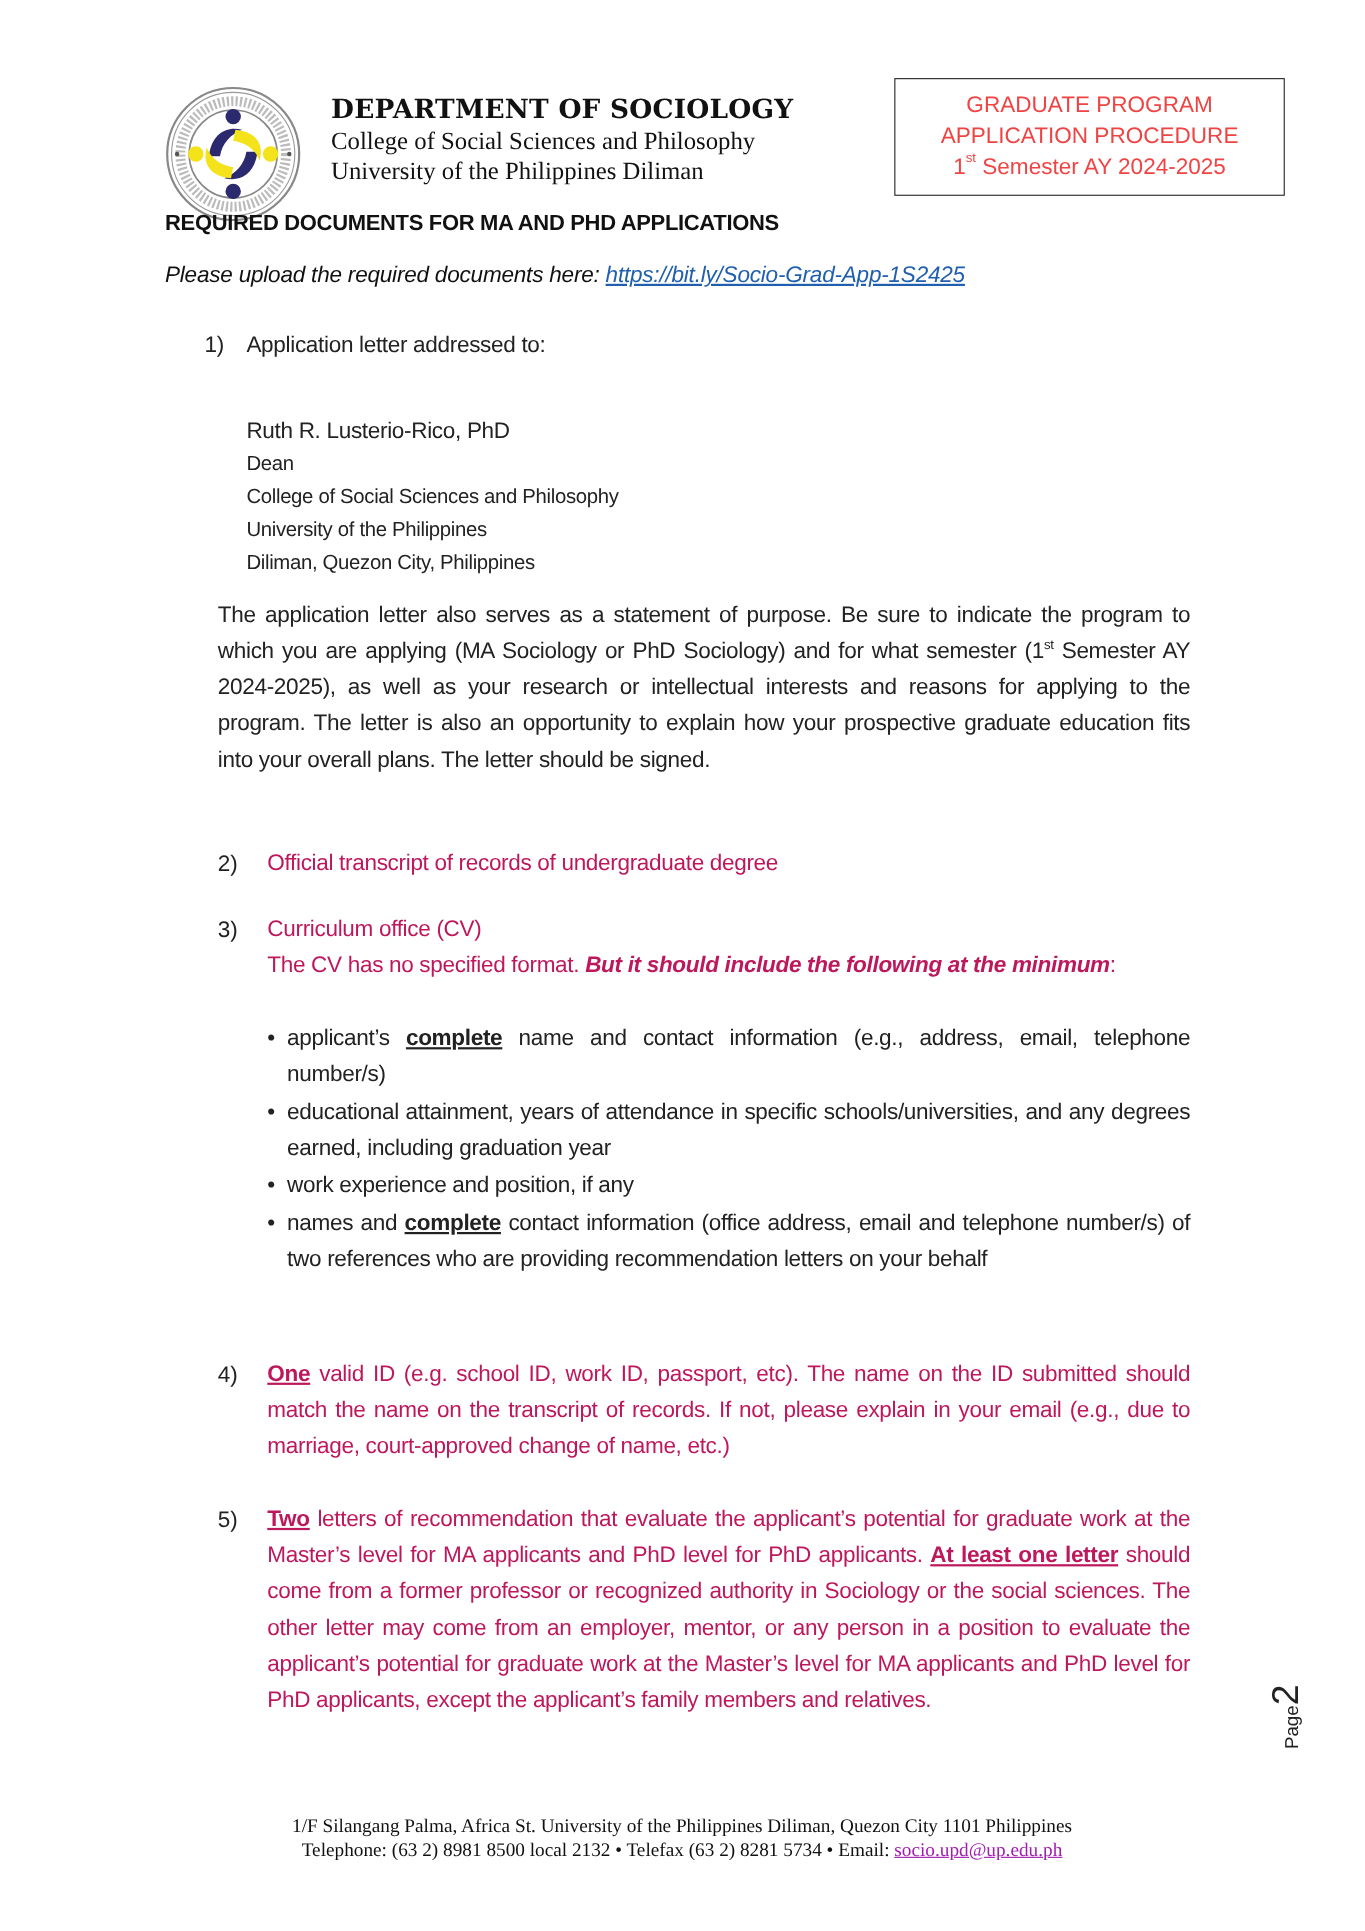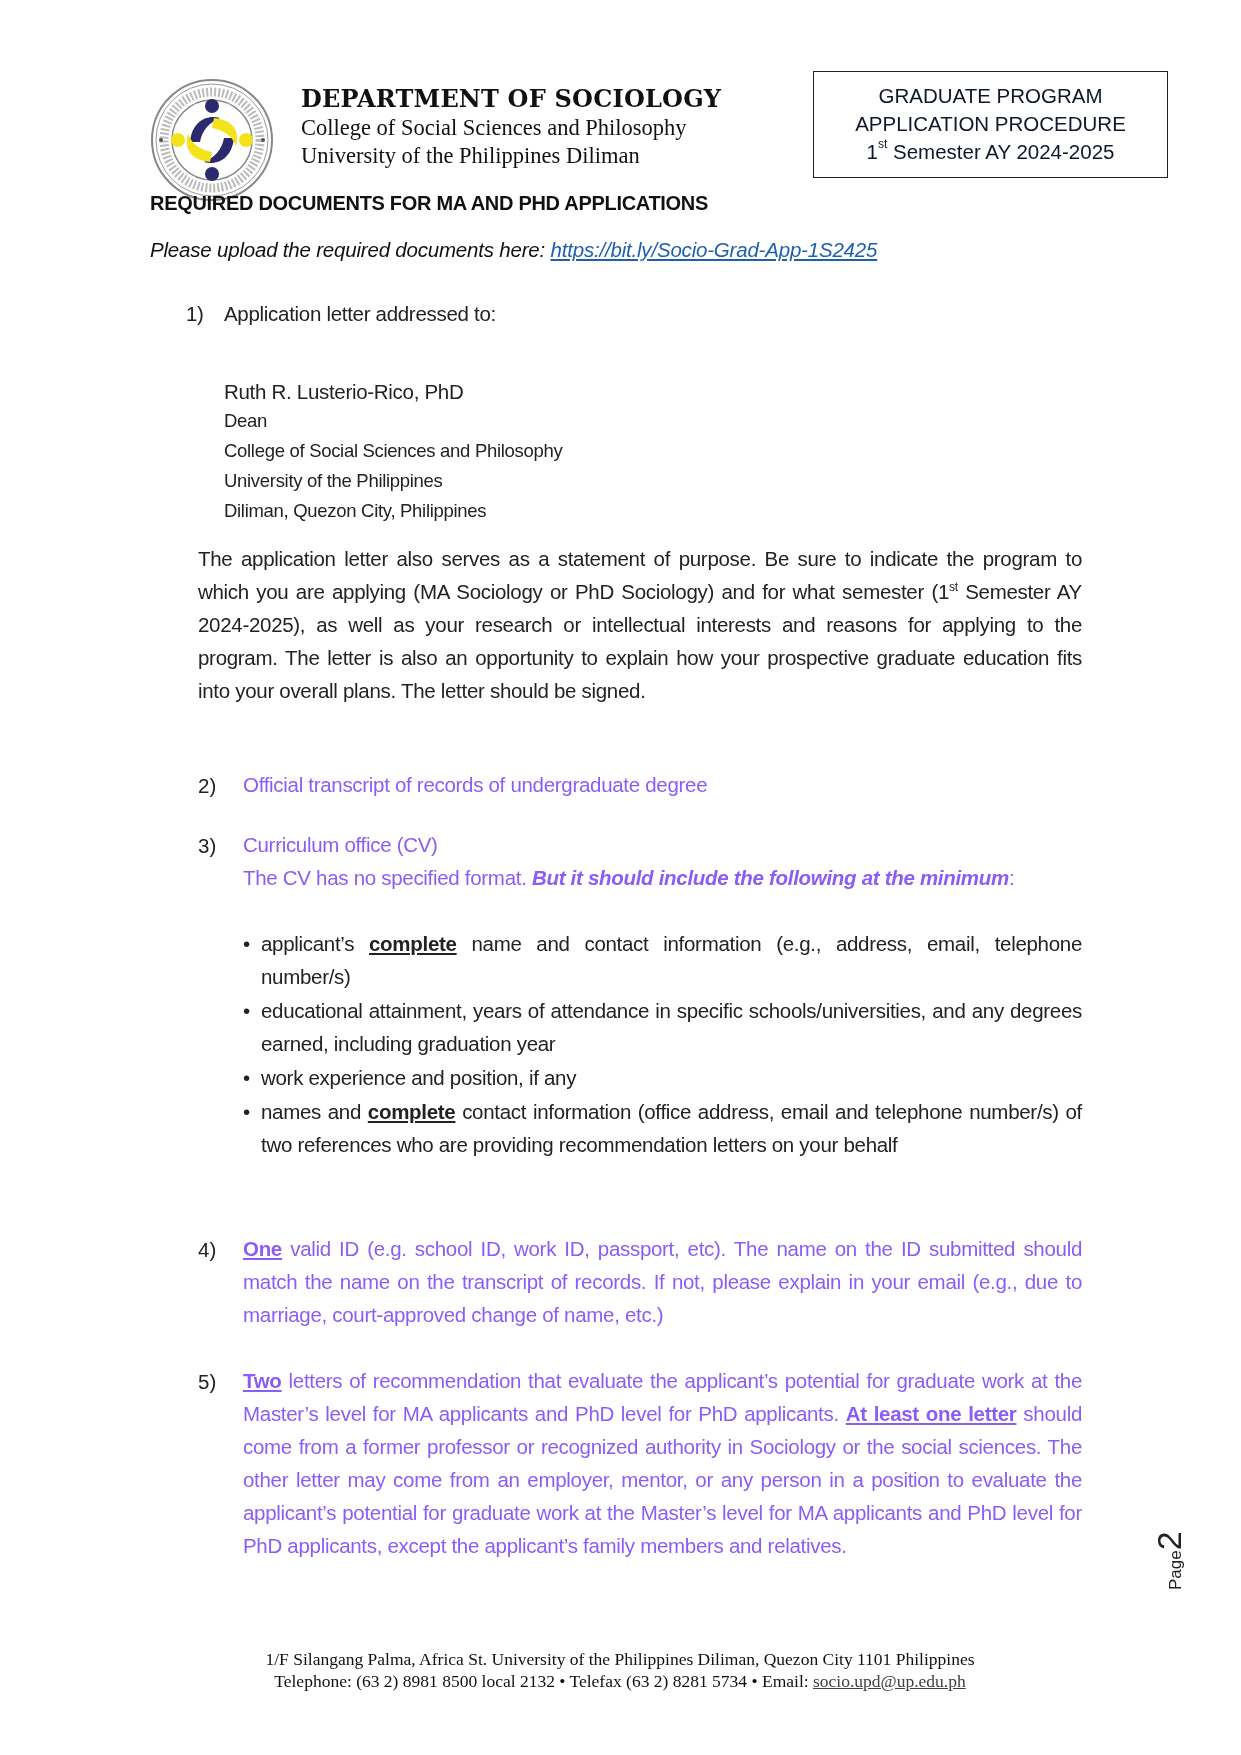--- a/index.html
+++ b/index.html
@@ -5,55 +5,55 @@
   html, body { margin: 0; padding: 0; background: #ffffff; }
   body { width: 1241px; height: 1755px; position: relative; overflow: hidden; color: #111; }
 
   
   .logo { position: absolute; left: 150px; top: 78px; width: 124px; height: 124px; }
   .dept-block { position: absolute; left: 301px; top: 84px; }
   .dept-title { font-family: "DejaVu Serif", "Liberation Serif", serif; font-weight: bold; font-size: 24px; letter-spacing: 0.2px; line-height: 30px; color: #111; }
   .dept-sub { font-family: "Liberation Serif", "DejaVu Serif", serif; font-size: 22.5px; line-height: 28px; color: #111; }
 
   .program-box { position: absolute; left: 813px; top: 71px; width: 355px; height: 107px; border: 1.5px solid #222; box-sizing: border-box;
-    text-align: center; font-family: "Liberation Sans", "DejaVu Sans", sans-serif; font-size: 20.5px; line-height: 28px; color: #0f172a; padding-top: 10px; }
+    text-align: center; font-family: "Liberation Sans", "DejaVu Sans", sans-serif; font-size: 20.5px; line-height: 28px; color: #ef4444; padding-top: 10px; }
   .program-box sup { font-size: 12px; line-height: 0; position: relative; top: -3px; }
 
   
   .req-title { position: absolute; left: 150px; top: 192px; font-family: "Liberation Sans", sans-serif; font-weight: bold; font-size: 20px; letter-spacing: -0.3px; color: #111; }
   .upload-line { position: absolute; left: 150px; top: 238px; font-family: "Liberation Sans", sans-serif; font-style: italic; font-size: 20.5px; color: #111; letter-spacing: -0.2px; }
   .upload-line a { color: #1f5fae; text-decoration: underline; }
 
   
   .body { font-family: "Liberation Sans", "DejaVu Sans", sans-serif; font-size: 20.5px; color: #222; letter-spacing: -0.3px; }
   .abs { position: absolute; }
   .num { position: absolute; }
   .addr { position: absolute; left: 224px; font-family: "Liberation Sans", sans-serif; color: #222; letter-spacing: -0.3px; margin-top: 12px; }
   .addr .name { font-size: 20.5px; }
   .addr .line { font-size: 18.5px; line-height: 30px; }
 
   .para { position: absolute; left: 198px; width: 884px; text-align: justify; line-height: 33px; font-family: "Liberation Sans", sans-serif; font-size: 20.5px; color: #222; letter-spacing: -0.3px; }
   .para sup { font-size: 12px; line-height: 0; }
 
-  .item-text { position: absolute; left: 243px; width: 839px; text-align: justify; line-height: 33px; font-family: "Liberation Sans", sans-serif; font-size: 20.5px; color: #8b5cf6; letter-spacing: -0.3px; }
+  .item-text { position: absolute; left: 243px; width: 839px; text-align: justify; line-height: 33px; font-family: "Liberation Sans", sans-serif; font-size: 20.5px; color: #be185d; letter-spacing: -0.3px; }
   .item-num { position: absolute; left: 198px; font-family: "Liberation Sans", sans-serif; font-size: 20.5px; color: #222; }
   .bi { font-weight: bold; font-style: italic; }
   .bu { font-weight: bold; text-decoration: underline; }
 
   ul.bullets { position: absolute; left: 243px; width: 839px; margin: 0; padding: 0; list-style: none; font-family: "Liberation Sans", sans-serif; font-size: 20.5px; color: #222; letter-spacing: -0.3px; }
   ul.bullets li { position: relative; padding-left: 18px; text-align: justify; line-height: 33px; margin-bottom: 1px; }
   ul.bullets li .dot { position: absolute; left: 0; top: 0; }
 
   .page-num { position: absolute; left: 1150px; top: 1520px; width: 60px; height: 70px; }
   .page-num .inner { position: absolute; left: 0; top: 0; transform: rotate(-90deg); transform-origin: left top; white-space: nowrap; font-family: "Liberation Sans", sans-serif; color: #222; }
   .page-word { font-size: 17px; }
   .page-digit { font-size: 34px; }
 
   .footer { position: absolute; left: 180px; top: 1648px; width: 880px; text-align: center; font-family: "Liberation Serif", "DejaVu Serif", serif; font-size: 17.5px; line-height: 22px; color: #111; }
-  .footer a { color: #404040; text-decoration: underline; }
+  .footer a { color: #a21caf; text-decoration: underline; }
 </style>
 </head>
 <body>
 
 <div class="logo">
   <svg width="124" height="124" viewBox="0 0 124 124">
     <circle cx="62" cy="62" r="60" fill="#fff" stroke="#888" stroke-width="2"></circle>
     <circle cx="62" cy="62" r="56" fill="none" stroke="#999" stroke-width="1"></circle>
     <circle cx="62" cy="62" r="40" fill="#fff" stroke="#888" stroke-width="1.5"></circle>
     <circle cx="62" cy="62" r="48" fill="none" stroke="#bbb" stroke-width="9" stroke-dasharray="2 2"></circle>

